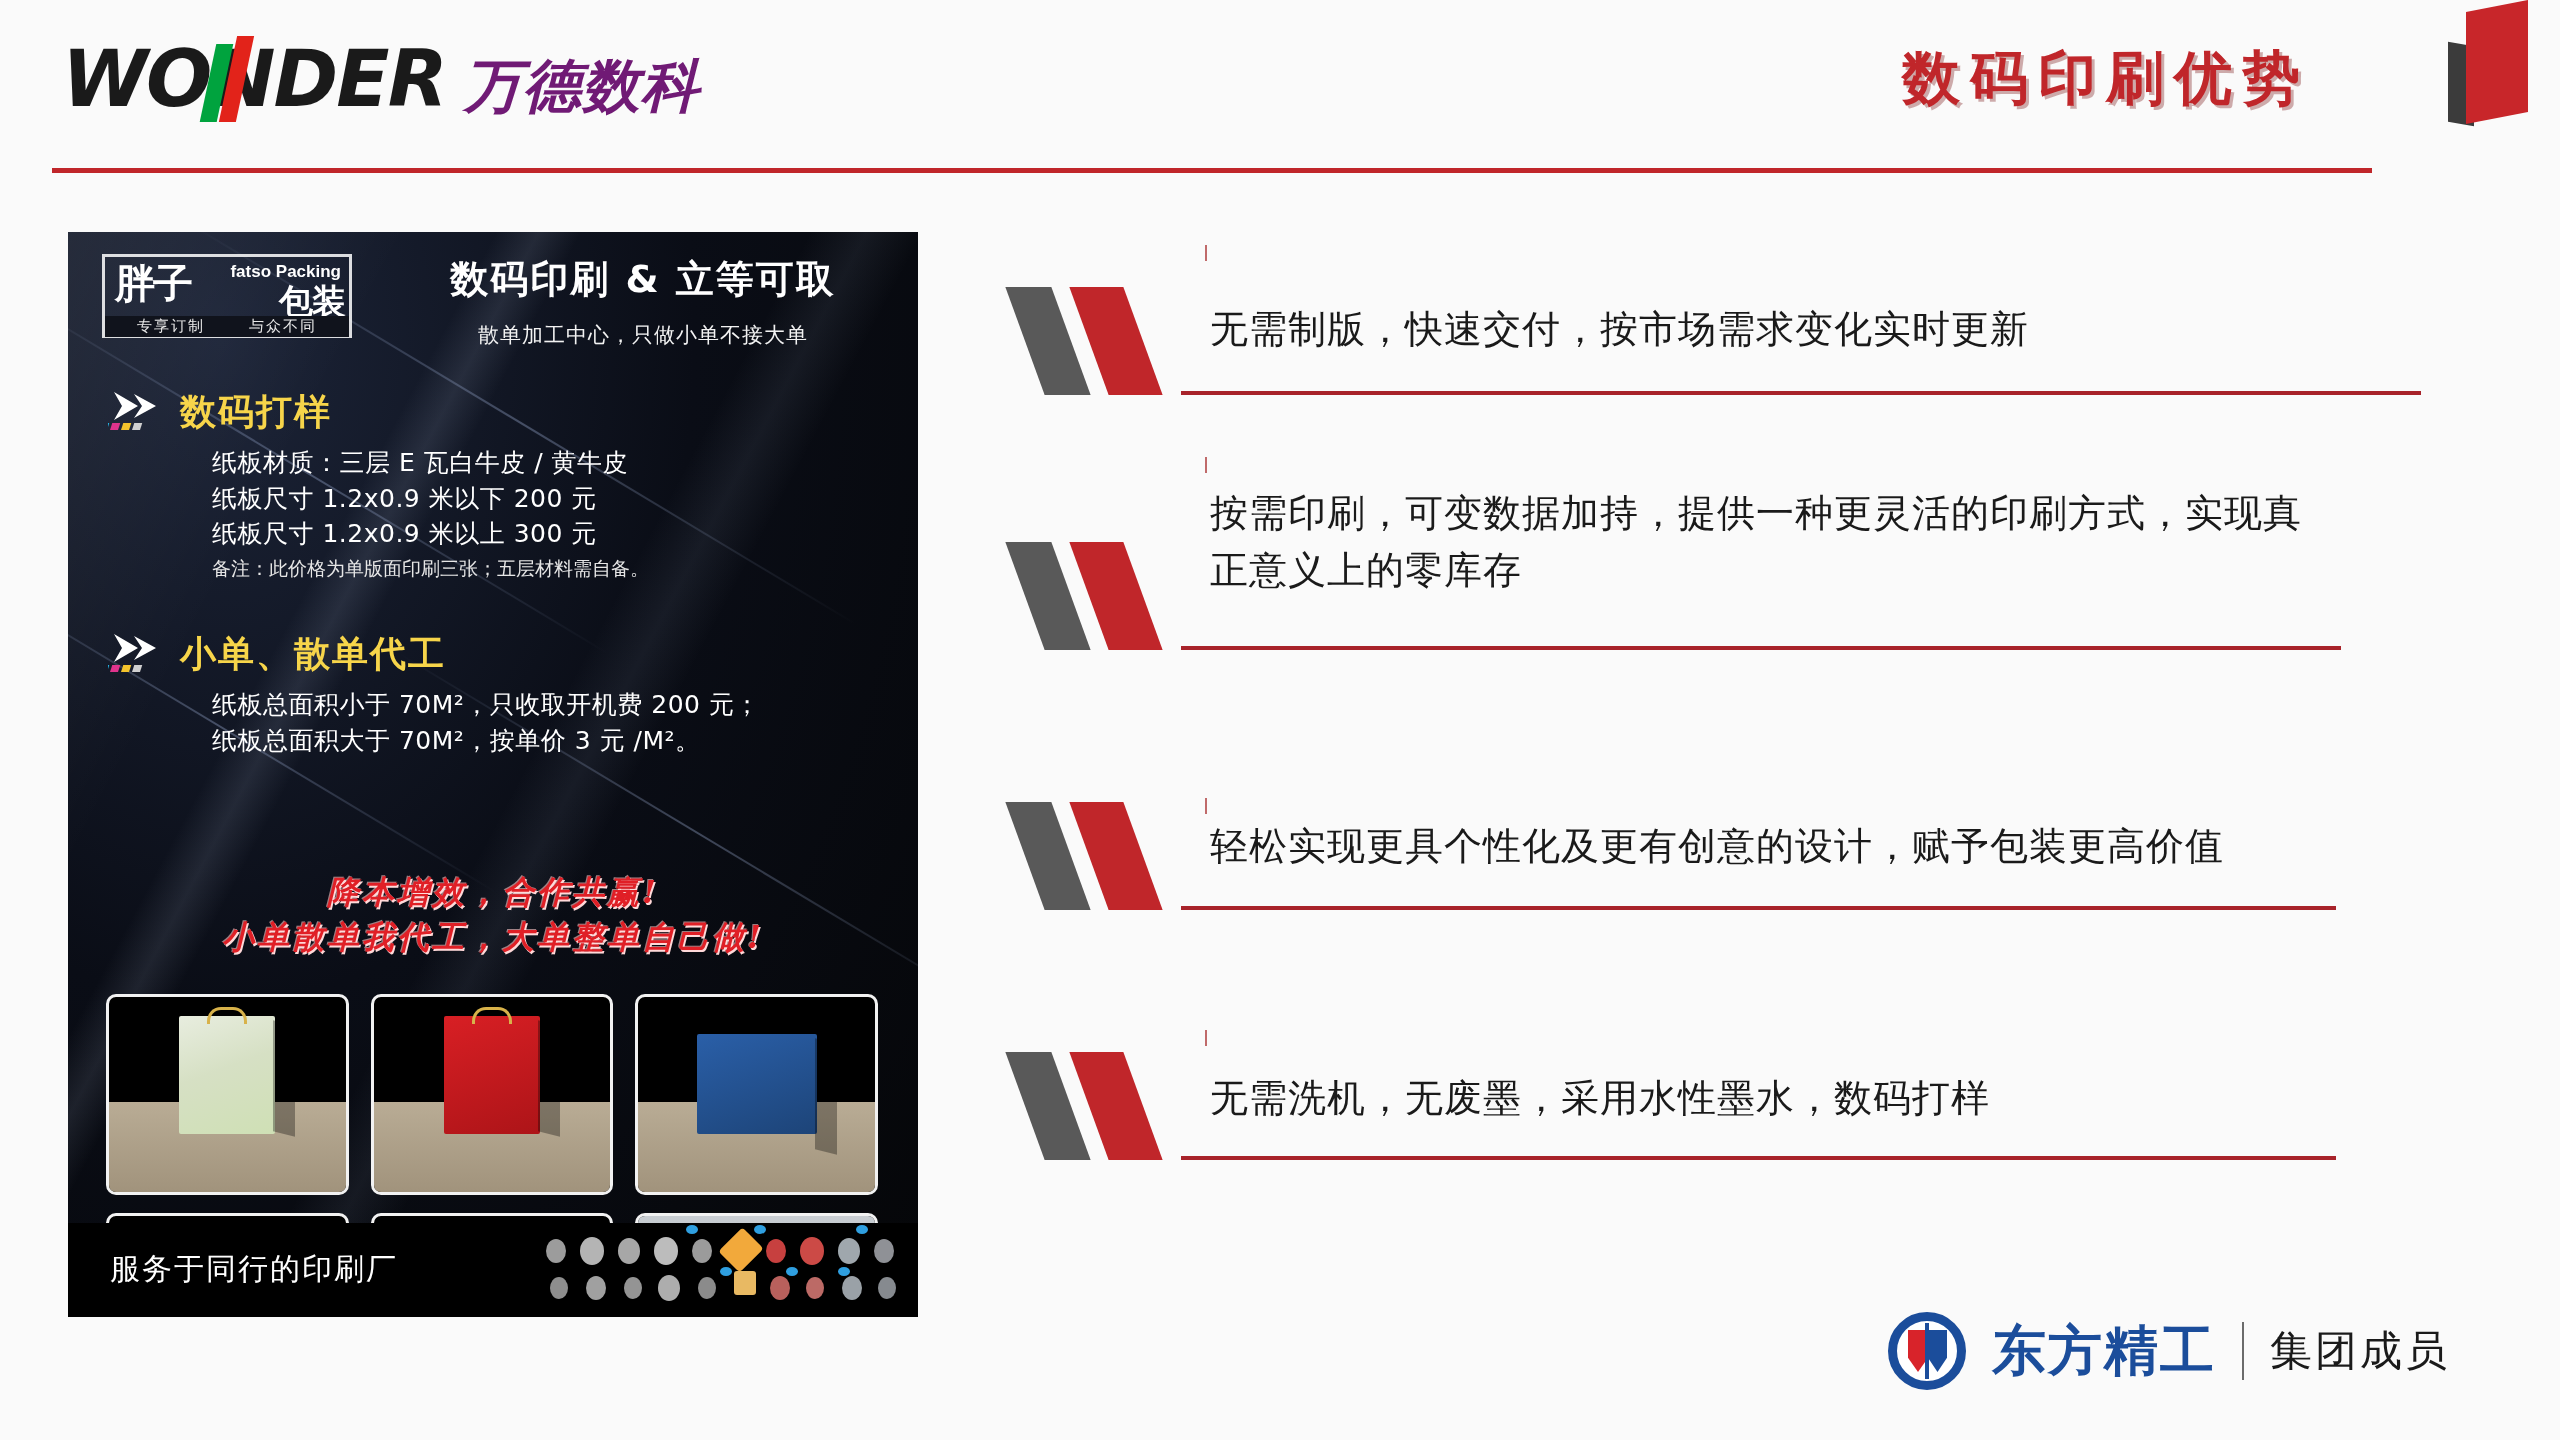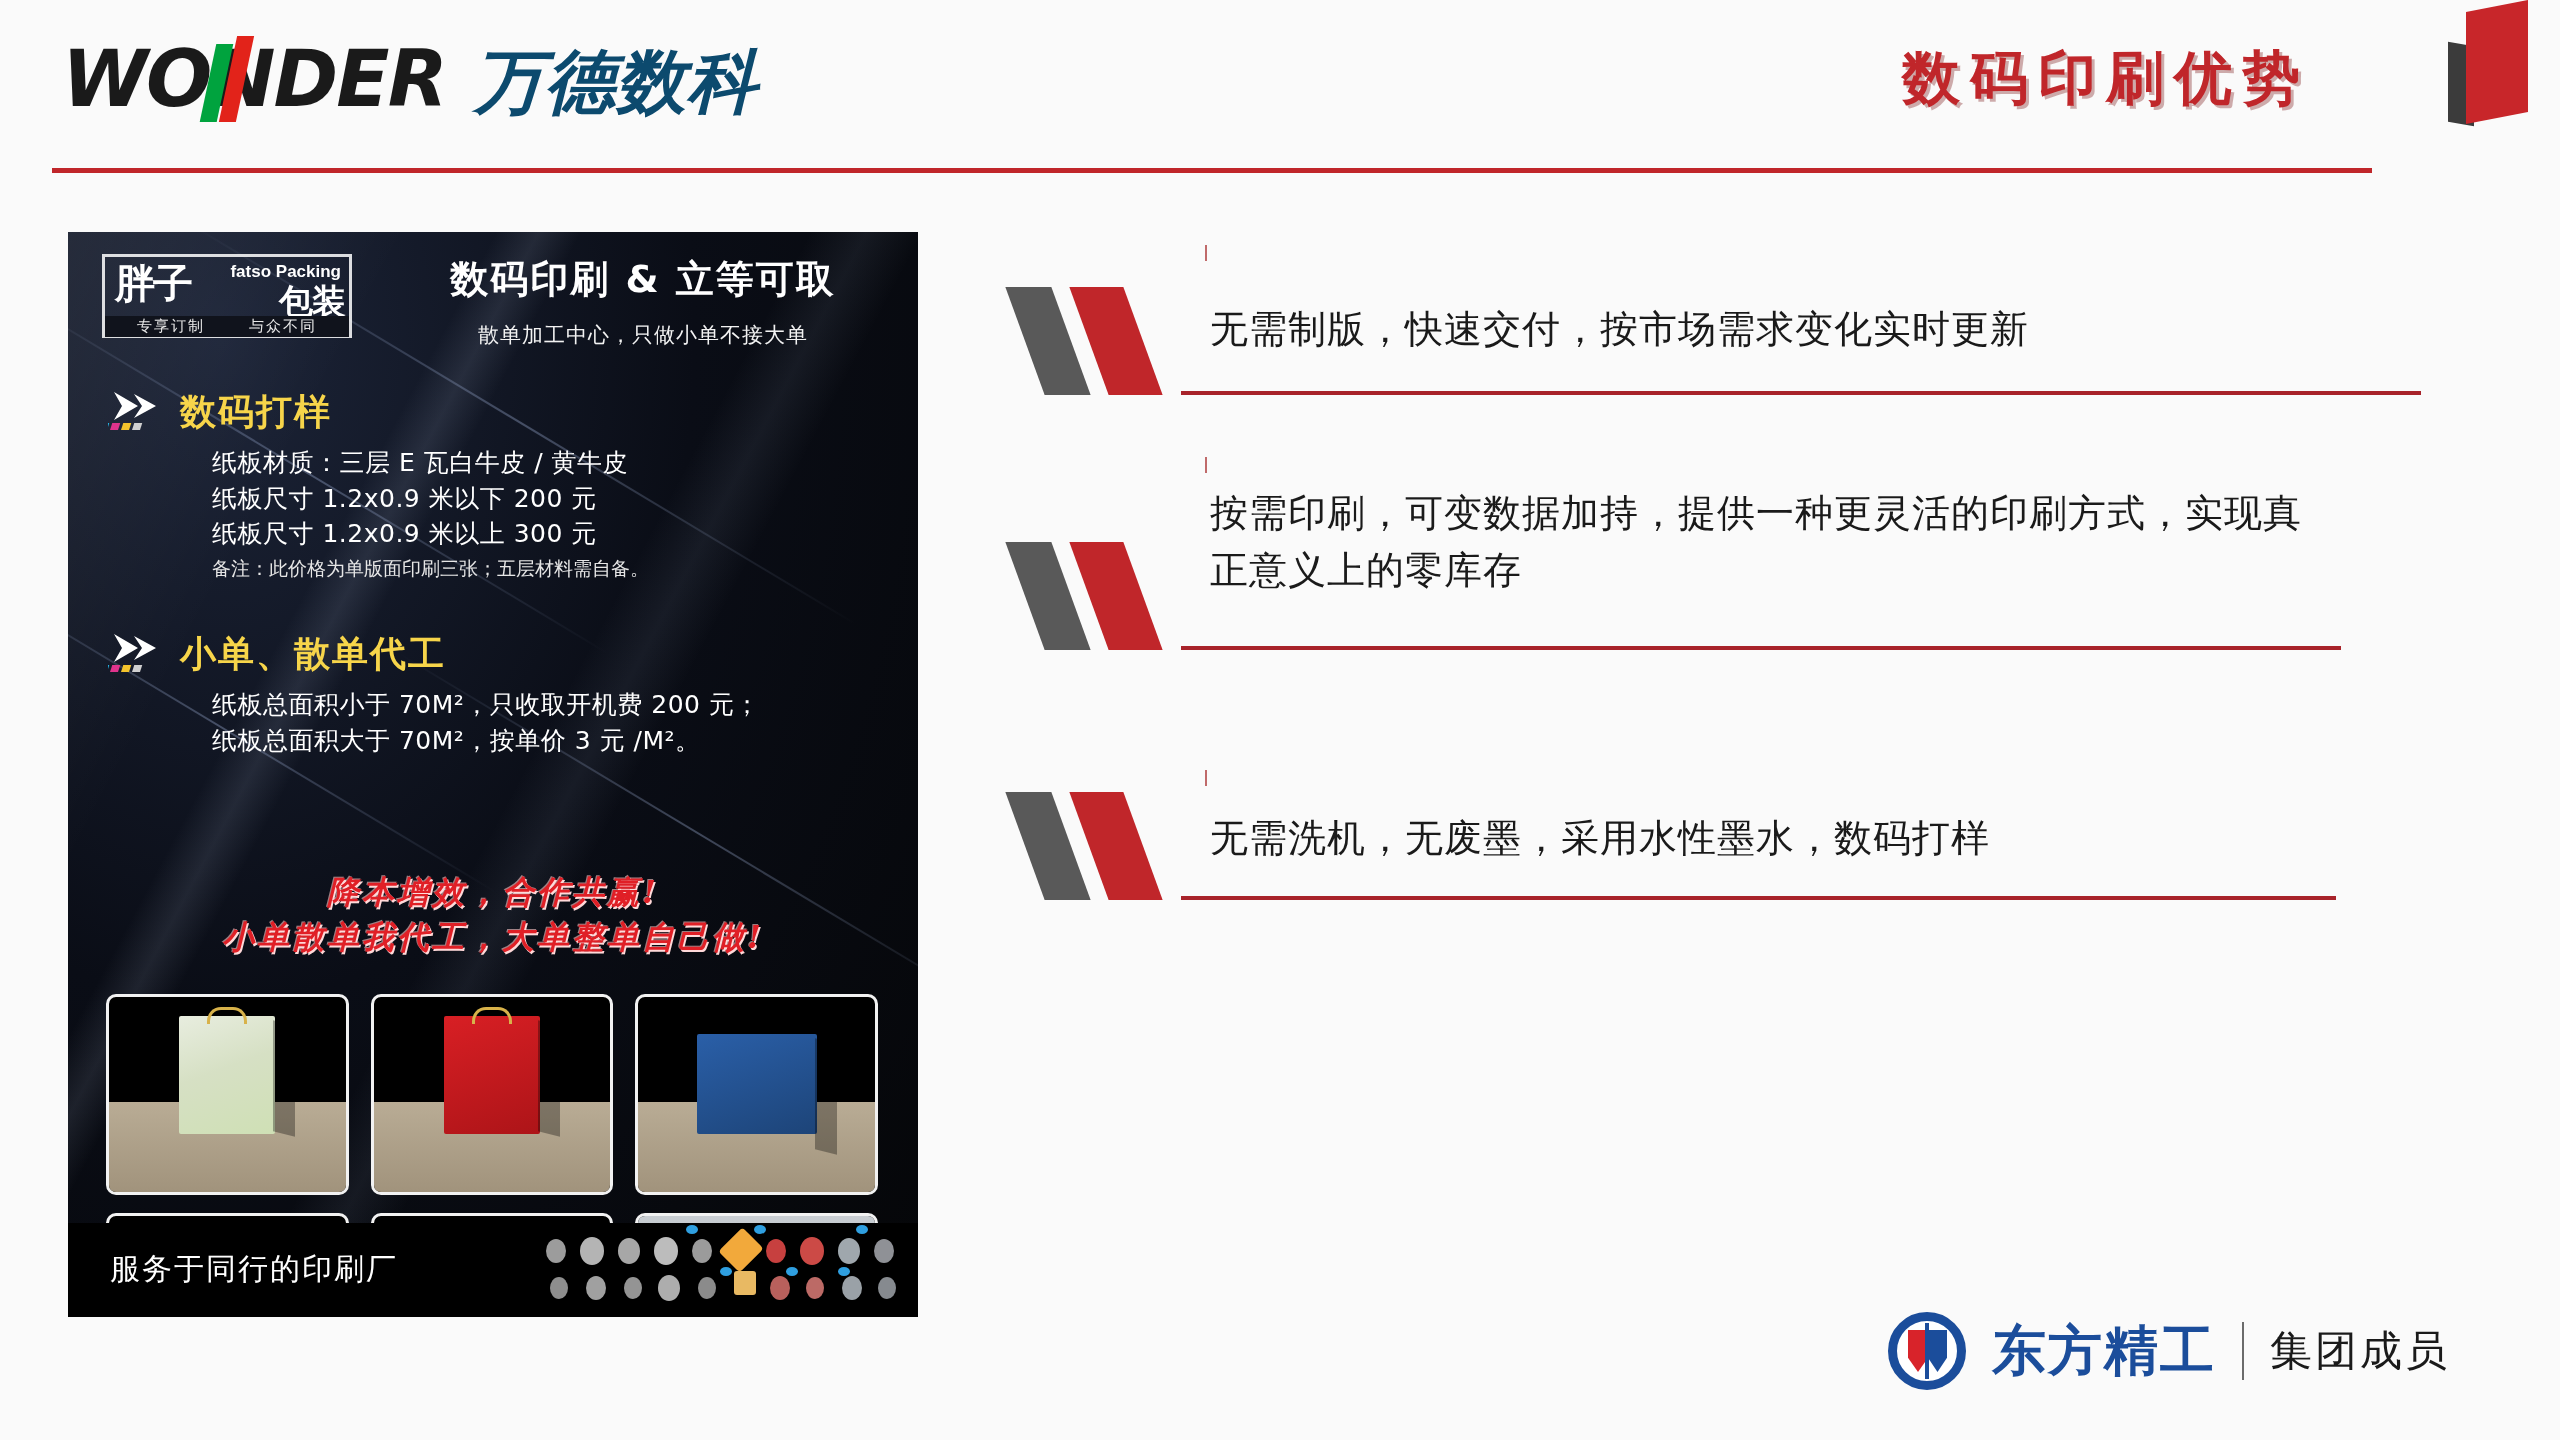--- a/index.html
+++ b/index.html
@@ -53,25 +53,25 @@
     position: absolute;
     left: 166px;
     top: -4px;
     width: 17px;
     height: 86px;
     background: #e2231a;
     transform: skewX(-12deg);
     z-index: 2;
   }
   .brand-cn {
-    font-size: 70px;
+    font-size: 58px;
     font-weight: bold;
     font-style: italic;
-    color: #0c4a6e;
-    margin-left: 28px;
+    color: #701a75;
+    margin-left: 18px;
     letter-spacing: 1px;
     font-family: "DejaVu Sans", sans-serif;
     line-height: 1;
   }
 
   .page-title {
     position: absolute;
     right: 250px;
     top: 40px;
     font-size: 58px;
@@ -695,20 +695,29 @@
     <div class="bullet" style="height:255px;">
       <span class="tickmark" style="top:62px;"></span>
       <span class="bullet-mark">
         <span class="bar gray"></span>
         <span class="bar red"></span>
       </span>
       <div class="bullet-text" style="padding-top:90px; width:1130px;">按需印刷，可变数据加持，提供一种更灵活的印刷方式，实现真正意义上的零库存</div>
       <span class="bullet-rule" style="width:1160px;"></span>
     </div>
 
+    <div class="bullet" style="height:260px;">
+      <span class="tickmark" style="top:148px;"></span>
+      <span class="bullet-mark">
+        <span class="bar gray"></span>
+        <span class="bar red"></span>
+      </span>
+      <div class="bullet-text" style="padding-top:168px;">轻松实现更具个性化及更有创意的设计，赋予包装更高价值</div>
+      <span class="bullet-rule" style="width:1155px;"></span>
+    </div>
 
     <div class="bullet" style="height:250px;">
       <span class="tickmark" style="top:120px;"></span>
       <span class="bullet-mark">
         <span class="bar gray"></span>
         <span class="bar red"></span>
       </span>
       <div class="bullet-text" style="padding-top:160px;">无需洗机，无废墨，采用水性墨水，数码打样</div>
       <span class="bullet-rule" style="width:1155px;"></span>
     </div>

